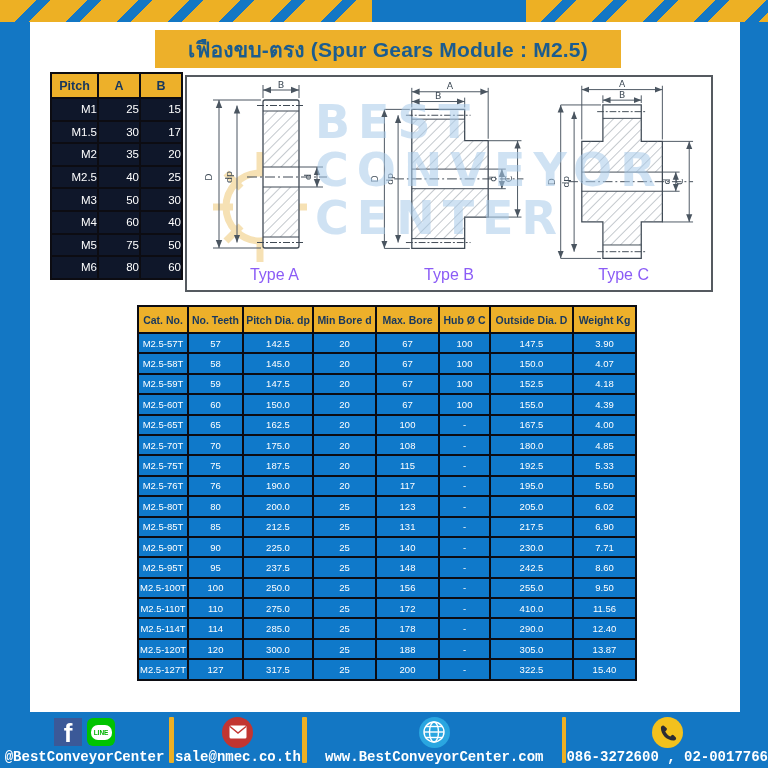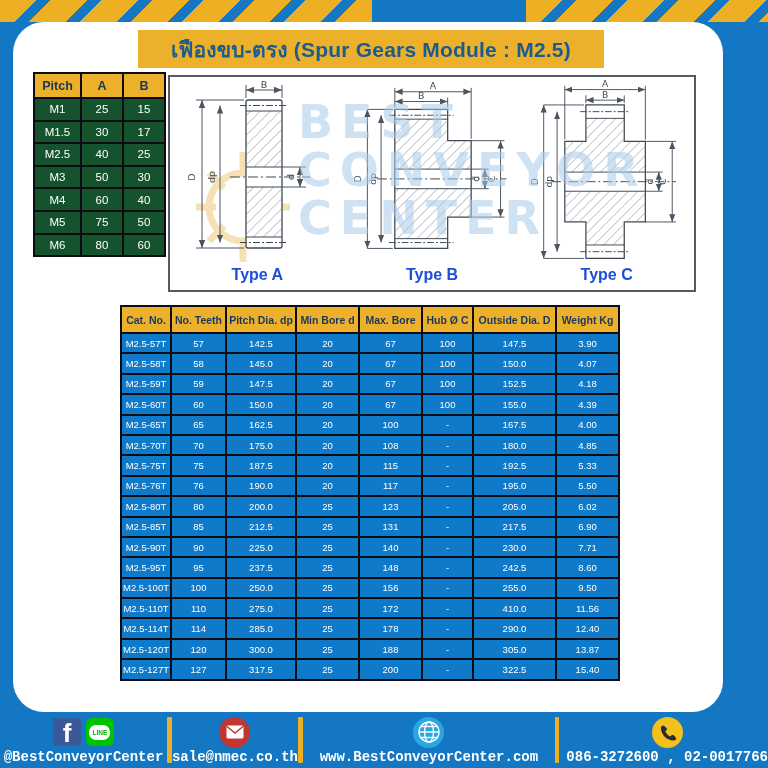--- a/index.html
+++ b/index.html
@@ -5,60 +5,60 @@
   * { margin:0; padding:0; box-sizing:border-box; }
   html,body { width:768px; height:768px; font-family:"Liberation Sans", sans-serif; }
   .page { position:relative; width:768px; height:768px; background:#1377c4; overflow:hidden; }
 
   
   .stripes { position:absolute; top:0; height:22px;
     background:repeating-linear-gradient(135deg,#edb024 0 26px,transparent 26px 36px); }
   .stripes-left { left:0; width:372px; }
   .stripes-right { right:0; width:242px; }
 
-  .content { position:absolute; left:13px; top:22px; width:710px; height:690px; background:#ffffff;border-radius:31px; }
+  .content { position:absolute; left:30px; top:22px; width:710px; height:690px; background:#ffffff; }
 
   .title-banner { position:absolute; left:125px; top:8px; width:466px; height:38px;
     background:#edb02a; display:flex; align-items:center; justify-content:center;
     color:#1b5c8f; font-weight:bold; font-size:21px; letter-spacing:0.2px; }
 
   
   table { border-collapse:collapse; }
   .pitch-table { position:absolute; left:20px; top:50px; width:131px; table-layout:fixed; }
   .pitch-table th, .pitch-table td { border:2px solid #0c0c12; text-align:center; }
   .pitch-table th { background:#edb02a; color:#17375e; font-size:12.5px; font-weight:bold; height:25px;margin-left:44px; }
-  .pitch-table td { background:#14532d; color:#ffffff; font-size:11.5px; height:22.6px; }
+  .pitch-table td { background:#0f172a; color:#ffffff; font-size:11.5px; height:22.6px;text-align:right; }
 
   
   .drawings-panel { position:absolute; left:155px; top:53px; width:528px; height:217px;
     border:2px solid #555a60; background:#ffffff; display:flex; }
   .figure { position:relative; flex:1 1 33%; display:flex; flex-direction:column; align-items:center;
     justify-content:flex-start; padding-top:3px; z-index:1; }
-  .figure-label { color:#1d4ed8; font-weight:bold; font-size:16px; margin-top:-2px; }
+  .figure-label { color:#8b5cf6; font-weight:normal; font-size:16px; margin-top:-2px; }
   .dimline { stroke:#4a5560; stroke-width:1; }
   .bodyline { stroke:#3f4954; stroke-width:1.3; fill:#ffffff; }
   .thinline { stroke:#3f4954; stroke-width:1; }
   .dimtext { fill:#3e4a56; font-size:9.5px; font-family:"DejaVu Sans", sans-serif; }
   .wm-text { position:absolute; left:128px; top:22px; z-index:2; pointer-events:none;
     color:rgba(168,203,233,0.55); font-size:46px; line-height:1.04; font-weight:bold;
     letter-spacing:8px; font-family:"DejaVu Sans", sans-serif; }
   .wm-gear { position:absolute; left:18px; top:55px; z-index:0; opacity:0.75; }
 
   
   .spec-table { position:absolute; left:107px; top:283px; width:498px; table-layout:fixed;padding-left:44px; }
   .spec-table th, .spec-table td { border:2px solid #0c0c12; text-align:center; }
   .spec-table th { background:#edb02a; color:#17375e; font-size:10.5px; font-weight:bold; height:27px; padding:0 1px; }
   .spec-table td { background:#0f79ca; color:#ffffff; font-size:9.5px; height:20.4px; }
 
   
   .footer { position:absolute; left:0; bottom:0; width:768px; height:56px; background:#1377c4;
     display:flex; align-items:stretch; }
   .footer-section { display:flex; flex-direction:column; align-items:center; justify-content:flex-end;
     padding-bottom:3px; gap:1px; }
-  .fs-1 { width:183px; } .fs-2 { width:139px; } .fs-3 { width:276px;align-items:center; } .fs-4 { flex:1;padding-left:7px; }
+  .fs-1 { width:183px; } .fs-2 { width:139px; } .fs-3 { width:276px;align-items:center; } .fs-4 { flex:1; }
   .footer-divider { width:5px; height:46px; background:#edb024; align-self:center; border-radius:1px; }
   .footer-label { color:#ffffff; font-weight:bold; font-size:14px; white-space:nowrap;font-family:Liberation Mono, monospace; }
   .icon-row { display:flex; align-items:center; gap:5px; height:32px; }
   .fb-icon { width:28px; height:28px; background:#3b5998; color:#ffffff; display:flex; align-items:flex-end;
     justify-content:center; font-size:26px; font-weight:bold; overflow:hidden; line-height:0.95; }
   .line-icon { width:28px; height:28px; background:#00c300; border-radius:6px; display:flex;
     align-items:center; justify-content:center; }
   .line-bubble { width:21px; height:15px; background:#ffffff; border-radius:7px; color:#00b300;
     font-size:6.5px; font-weight:bold; display:flex; align-items:center; justify-content:center; }
   .circle-icon { width:31px; height:31px; border-radius:50%; display:flex; align-items:center; justify-content:center; }
@@ -107,20 +107,25 @@
       <tbody id="pitch-body">
           <tr>
             <td>M1</td>
             <td>25</td>
             <td>15</td>
           </tr>
           <tr>
             <td>M1.5</td>
             <td>30</td>
             <td>17</td>
+          </tr>
+          <tr>
+            <td>M2</td>
+            <td>35</td>
+            <td>20</td>
           </tr>
           <tr>
             <td>M2.5</td>
             <td>40</td>
             <td>25</td>
           </tr>
           <tr>
             <td>M3</td>
             <td>50</td>
             <td>30</td>

